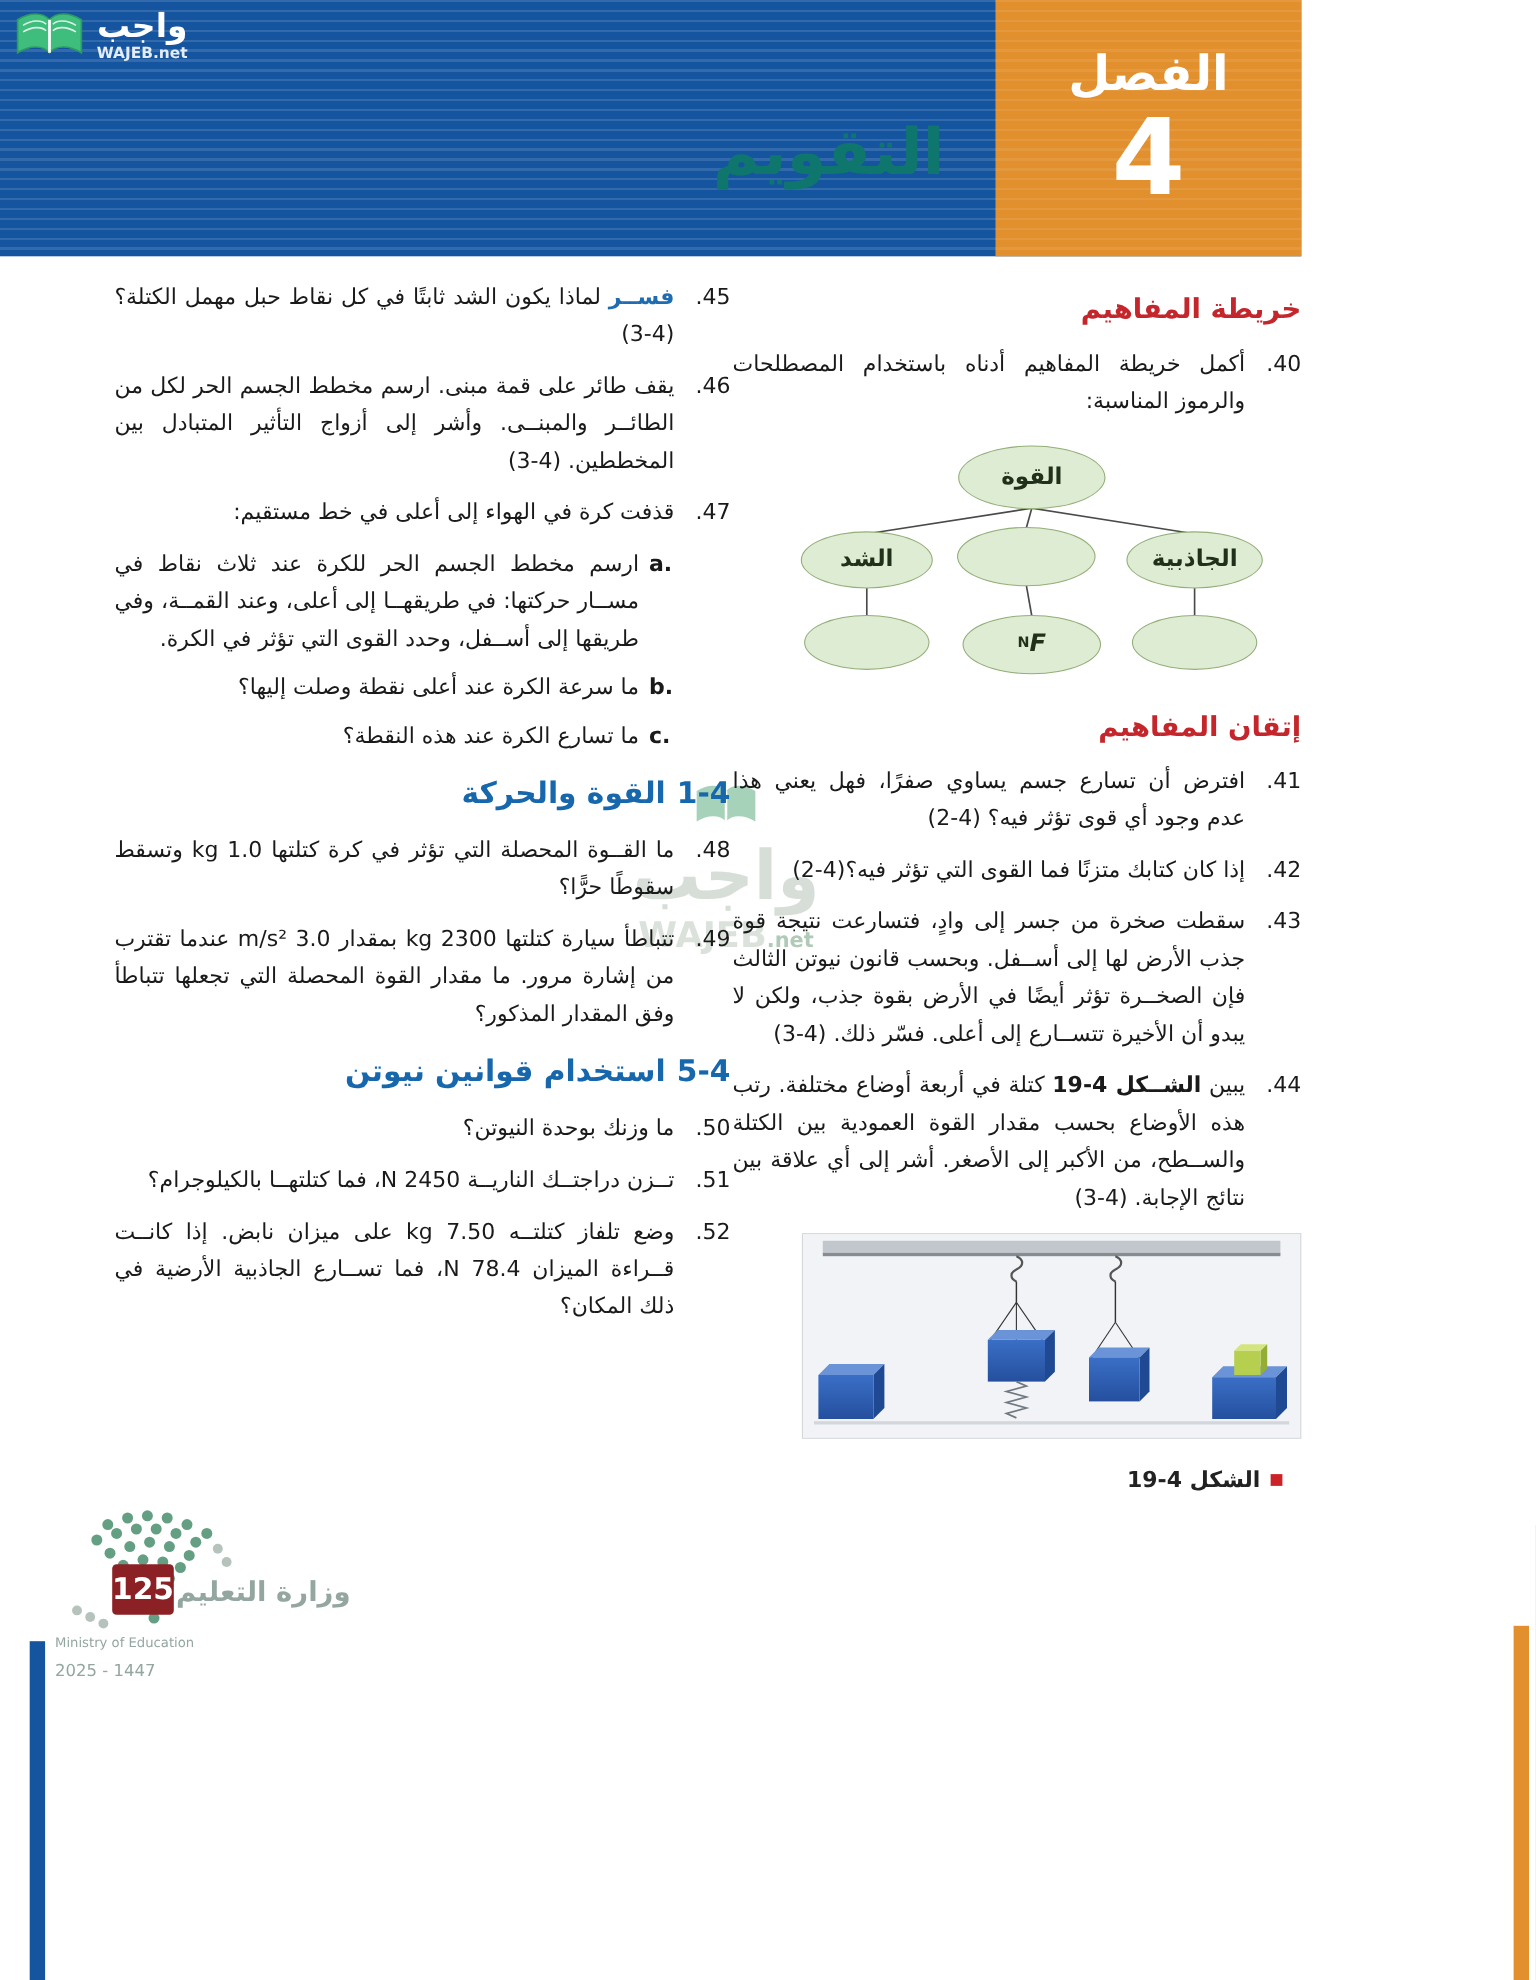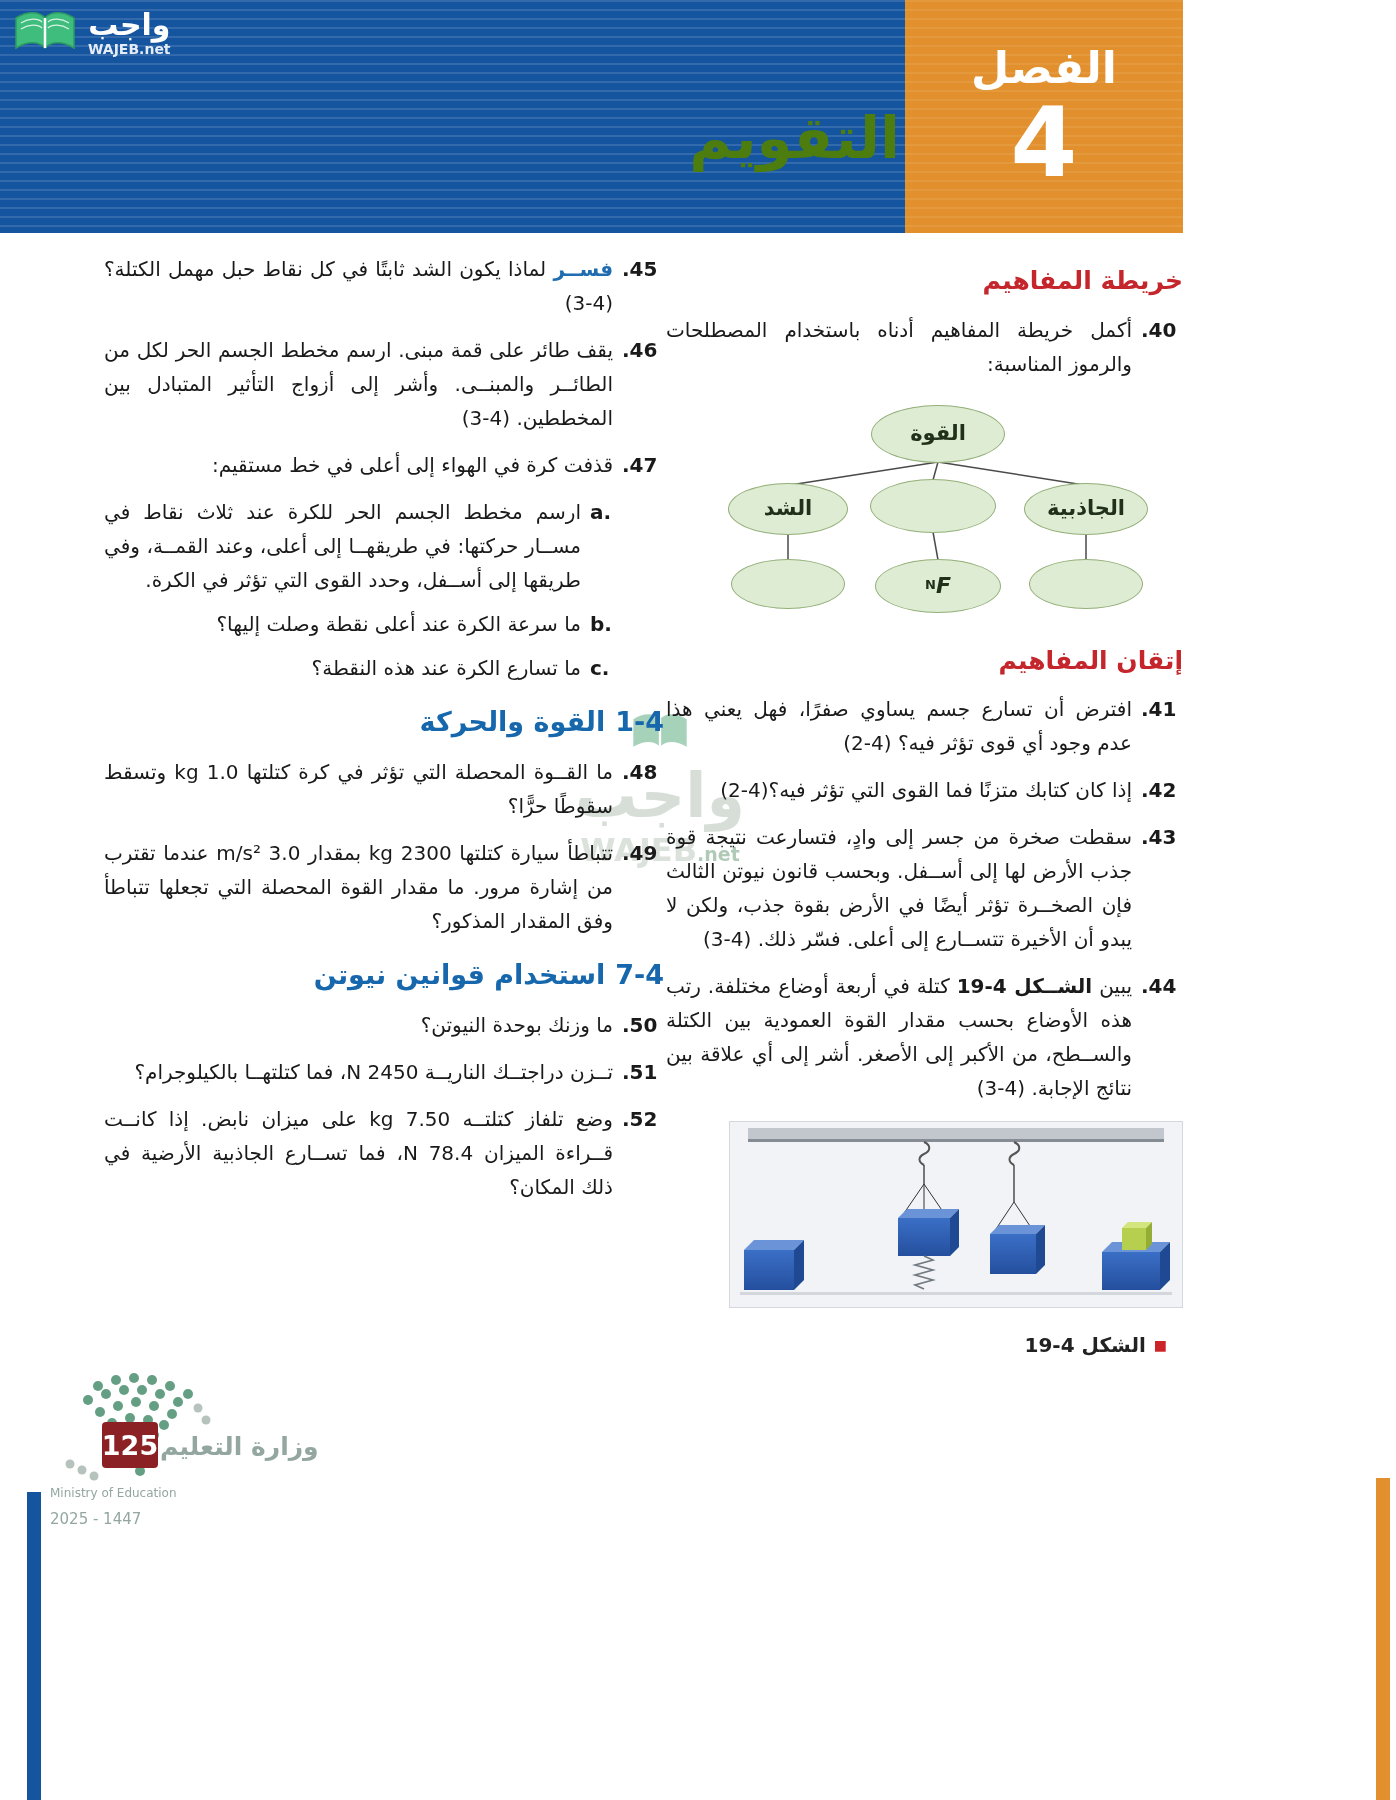--- a/index.html
+++ b/index.html
@@ -20,37 +20,37 @@
     position:absolute;left:905px;top:0;width:278px;height:233px;
     background-color:#e2902d;
     background-image:repeating-linear-gradient(180deg,
       rgba(255,255,255,.08) 0px, rgba(255,255,255,.08) 2px,
       transparent 2px, transparent 9px);
     text-align:center;
   }
   .chapter-label{display:block;margin-top:42px;color:#fff;font-size:44px;font-weight:700;}
   .chapter-number{display:block;margin-top:2px;color:#fff;font-size:96px;font-weight:700;line-height:1;}
   .page-title{
-    position:absolute;left:648px;top:104px;width:252px;text-align:right;
-    color:#4d7c0f;font-size:58px;font-weight:700;
+    position:absolute;left:648px;top:104px;width:252px;text-align:left;
+    color:#0f766e;font-size:58px;font-weight:700;
   }
   .brand{position:absolute;left:12px;top:8px;display:flex;flex-direction:row;gap:10px;align-items:flex-start;direction:rtl;z-index:3;}
   .brand-book{flex:0 0 auto;}
   .brand-texts{text-align:center;}
   .brand-ar{color:#fff;font-size:30px;font-weight:700;line-height:1.1;}
   .brand-en{color:#e4ecf7;font-size:14px;font-weight:700;}
   
   .col{position:absolute;top:252px;font-size:20px;line-height:1.7;z-index:1;}
   .col-right{left:666px;width:517px;}
   .col-left{left:104px;width:560px;}
   .h-red{color:#c4262b;font-size:25px;font-weight:700;margin:8px 0 10px;text-align:right;}
   .h-blue{color:#1767ad;font-size:27px;font-weight:700;margin:14px 0 10px;display:flex;gap:10px;align-items:baseline;}
   .secnum{direction:ltr;unicode-bidi:isolate;}
   .q{display:flex;gap:9px;margin:0 0 13px;}
-  .q .num{flex:0 0 42px;font-weight:700;text-align:left;}
+  .q .num{flex:0 0 42px;font-weight:400;text-align:right;}
   .q .txt{flex:1;text-align:justify;}
   .kw{color:#1f6cb0;font-weight:700;margin-top:12px;}
   .sub{display:flex;gap:9px;margin:0 0 10px;padding-right:50px;}
   .sub .sm{flex:0 0 24px;font-weight:700;direction:ltr;unicode-bidi:isolate;}
   .sub .txt{flex:1;text-align:justify;}
   
   .cmap{position:relative;width:515px;height:238px;margin:4px 0 4px;}
   .cmap svg{position:absolute;left:0;top:0;}
   .ellipse{
     position:absolute;transform:translate(-50%,-50%);
@@ -266,21 +266,21 @@
     <div class="q">
       <span class="num">48.</span>
       <span class="txt">ما القــوة المحصلة التي تؤثر في كرة كتلتها 1.0 kg وتسقط سقوطًا حرًّا؟</span>
     </div>
     <div class="q">
       <span class="num">49.</span>
       <span class="txt">تتباطأ سيارة كتلتها 2300 kg بمقدار 3.0 m/s² عندما تقترب من إشارة مرور. ما مقدار القوة المحصلة التي تجعلها تتباطأ وفق المقدار المذكور؟</span>
     </div>
 
     <div class="h-blue">
-      <span class="secnum">7-4</span>
+      <span class="secnum">5-4</span>
       <span>استخدام قوانين نيوتن</span>
     </div>
 
     <div class="q">
       <span class="num">50.</span>
       <span class="txt">ما وزنك بوحدة النيوتن؟</span>
     </div>
     <div class="q">
       <span class="num">51.</span>
       <span class="txt">تــزن دراجتــك الناريــة 2450 N، فما كتلتهــا بالكيلوجرام؟</span>

